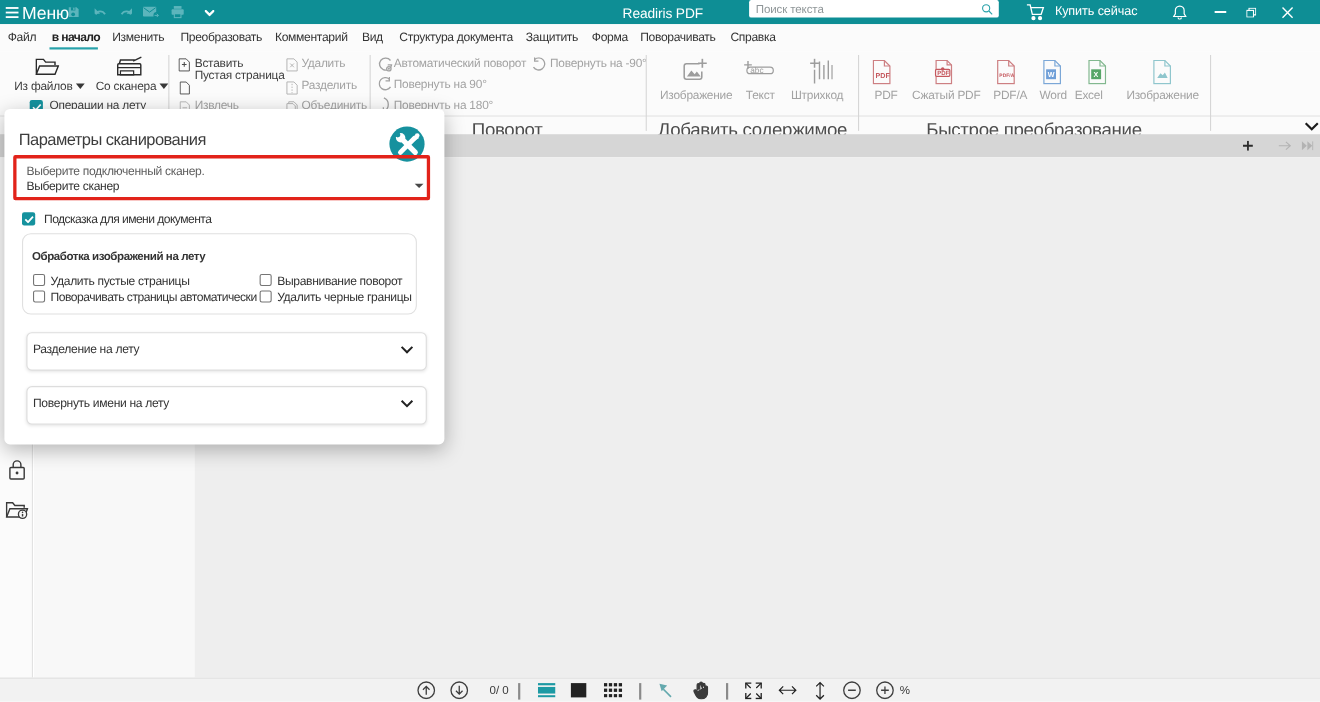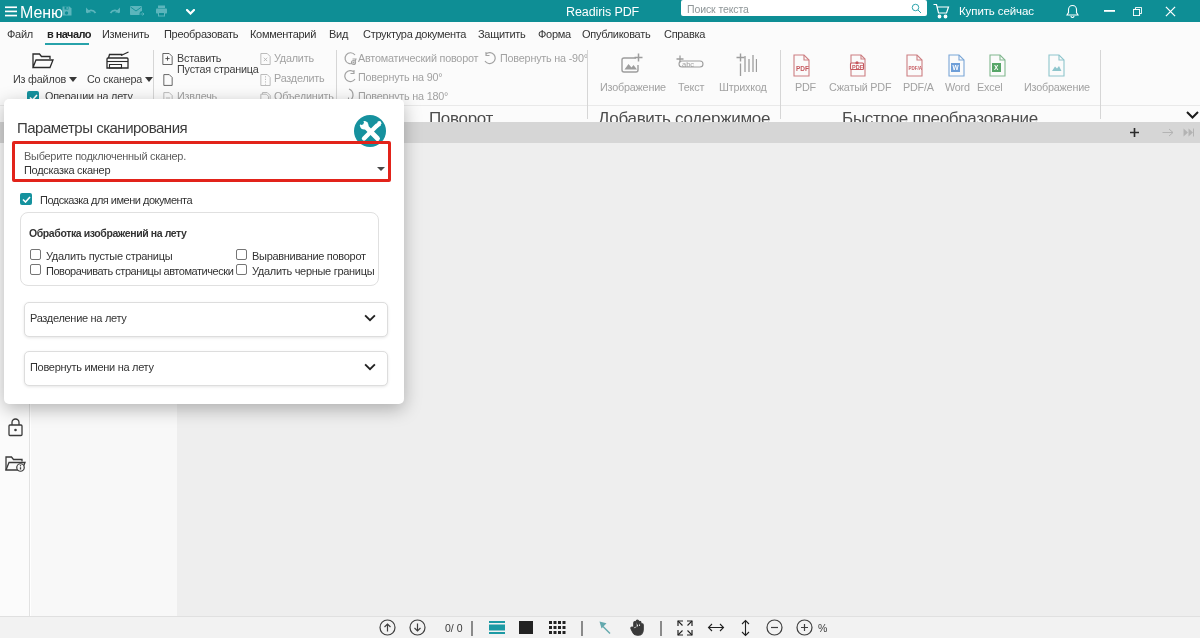--- a/index.html
+++ b/index.html
@@ -3,21 +3,21 @@
 <meta charset="utf-8">
 <style>
 *{margin:0;padding:0;box-sizing:border-box}
 html,body{width:1200px;height:638px;overflow:hidden}
 body{font-family:"Liberation Sans",sans-serif;position:relative;background:#fff;-webkit-font-smoothing:antialiased}
 .abs{position:absolute}
 svg{display:block}
 
 #titlebar{position:absolute;left:0;top:0;width:1200px;height:22px;background:#0e8e95;color:#fff}
 #titlebar .t{position:absolute;font-size:12.5px;letter-spacing:-.1px;white-space:nowrap}
-#search{position:absolute;left:681px;top:0;width:246px;height:16px;background:#fff;border-radius:2px}
+#search{position:absolute;left:681px;top:0;width:227px;height:16px;background:#fff;border-radius:2px}
 #search span{position:absolute;left:6px;top:3px;font-size:10.5px;color:#8f9698;letter-spacing:-.1px}
 
 #tabs{position:absolute;left:0;top:22px;width:1200px;height:25px;background:#fbfbfb}
 #tabs .tab{position:absolute;top:6px;font-size:11px;letter-spacing:-.3px;color:#343434;white-space:nowrap}
 #tabs .active{font-weight:bold;color:#222;letter-spacing:-.55px}
 #tabunder{position:absolute;left:45px;top:43px;width:44px;height:2px;background:#27a2aa}
 
 #ribbon{position:absolute;left:0;top:47px;width:1200px;height:75px;background:#fbfbfb}
 #ribbon .vsep{z-index:5}
 .rtext{position:absolute;font-size:10.8px;letter-spacing:-.2px;color:#3d3d3d;white-space:nowrap}
@@ -117,21 +117,21 @@
 <div id="tabs">
   <span class="tab" style="left:7px">Файл</span>
   <span class="tab active" style="left:47px">в начало</span>
   <span class="tab" style="left:102px">Изменить</span>
   <span class="tab" style="left:164px">Преобразовать</span>
   <span class="tab" style="left:250px">Комментарий</span>
   <span class="tab" style="left:329px">Вид</span>
   <span class="tab" style="left:363px">Структура документа</span>
   <span class="tab" style="left:478px">Защитить</span>
   <span class="tab" style="left:538px">Форма</span>
-  <span class="tab" style="left:582px">Опубликовать</span>
+  <span class="tab" style="left:582px">Поворачивать</span>
   <span class="tab" style="left:664px">Справка</span>
 </div>
 <div id="tabunder"></div>
 <div id="ribbon">
   <svg class="abs" style="left:32px;top:5px" width="22" height="17" viewBox="0 0 44 34" fill="none" stroke="#2b2b2b" stroke-width="2.6">
       <path d="M2 31V4h13l4 5h17v5M2 31l6-15h34l-6 15z"></path>
     </svg>
   <span class="rtext" style="left:13px;top:26px">Из файлов<span class="caret"></span></span>
   <svg class="abs" style="left:105px;top:4px" width="25" height="19" viewBox="0 0 50 38" fill="none" stroke="#2b2b2b" stroke-width="2.6">
       <path d="M6 14h38a2 2 0 012 2v18H4V16a2 2 0 012-2z"></path>
@@ -383,21 +383,21 @@
         <g stroke="#fff" stroke-linecap="round" fill="none">
           <path d="M11.5 11.5L23.5 23.5" stroke-width="4.8"></path>
           <path d="M10 23.5L23 10.5" stroke-width="4.4"></path>
         </g>
         <path d="M21.5 11.5l2.5-4 3 3-4 2.5z" fill="#fff"></path>
         <circle cx="25.3" cy="8.2" r="2.1" fill="#fff"></circle>
       </svg>
   </div>
   <div style="position:absolute;left:8px;top:42px;width:379px;height:41px;border:3px solid #e2231a;border-radius:2px;z-index:70"></div>
   <span class="dlg13" style="left:20px;top:51px;font-size:11px;color:#5e5e5e">Выберите подключенный сканер.</span>
-  <span class="dlg13" style="left:20px;top:65px">Подсказка сканер</span>
+  <span class="dlg13" style="left:20px;top:65px">Выберите сканер</span>
   <div style="position:absolute;left:373px;top:68px;width:0;height:0;border-left:4px solid transparent;border-right:4px solid transparent;border-top:4.5px solid #484848"></div>
   <div class="cbteal" style="left:16px;top:94px">
     <svg style="position:absolute;left:2px;top:3px" width="9" height="7" viewBox="0 0 9 7" fill="none" stroke="#fff" stroke-width="1.6">
         <path d="M1 3.5l2.5 2.5L8 1"></path>
       </svg>
   </div>
   <span class="dlg13" style="left:36px;top:94.5px;letter-spacing:-.5px">Подсказка для имени документа</span>
   <div class="groupbox" style="left:16px;top:113px;width:359px;height:74px"></div>
   <span class="dlg13" style="left:25px;top:127.5px;font-weight:bold;font-size:10.5px;letter-spacing:-.4px">Обработка изображений на лету</span>
   <div class="cb" style="left:26px;top:150px"></div>

